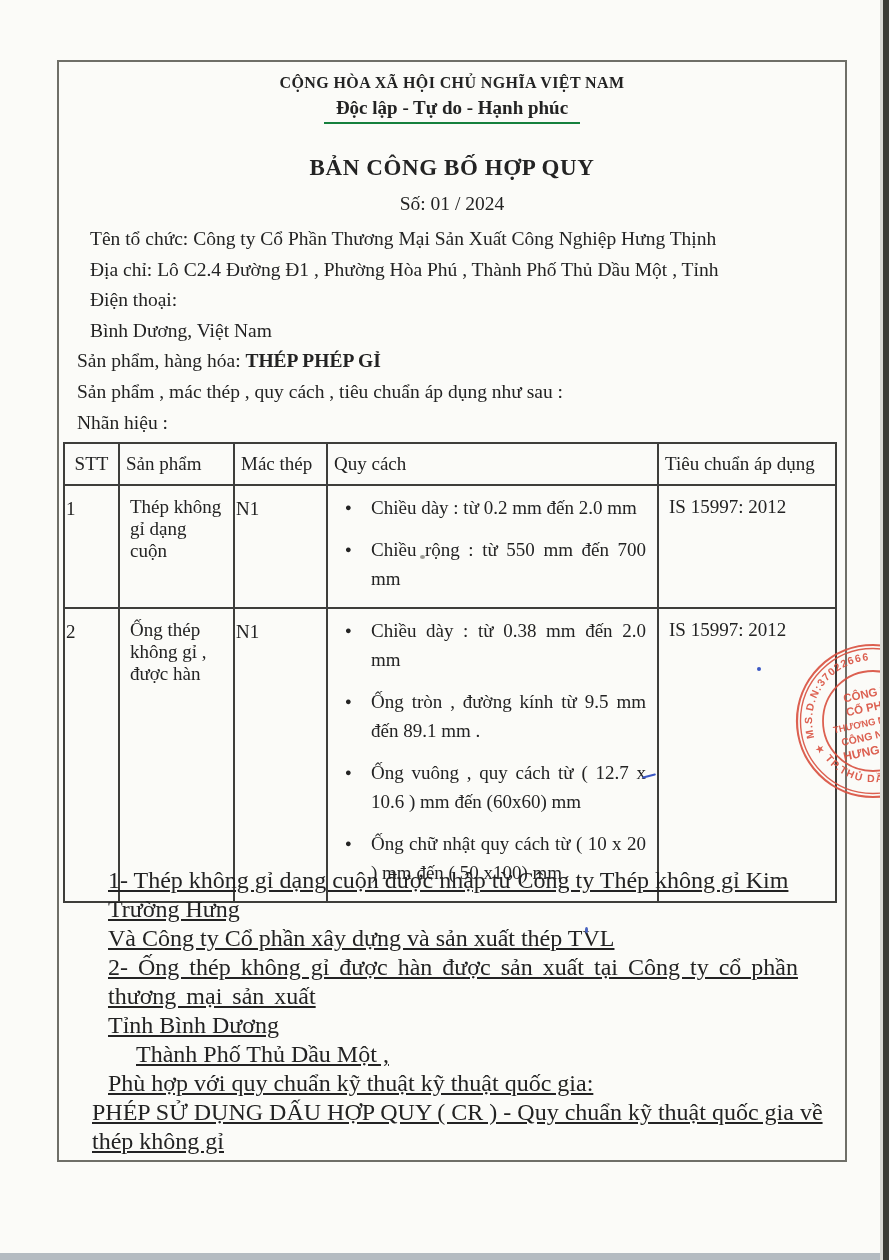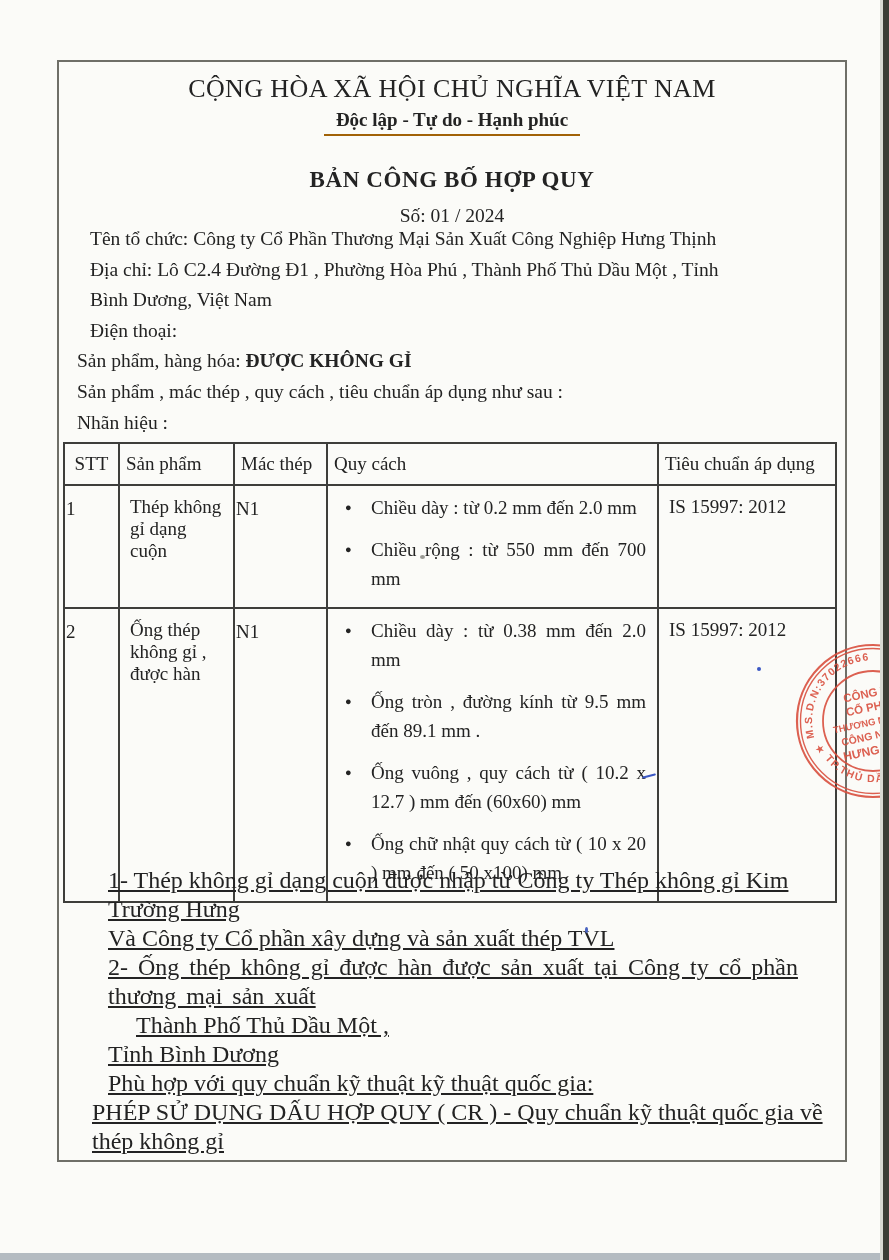--- a/index.html
+++ b/index.html
@@ -14,23 +14,23 @@
   .edge-right-soft{position:absolute;top:0;right:6px;width:3px;height:1260px;background:#d9d9d4;z-index:30;}
   .edge-bottom{position:absolute;left:0;bottom:0;width:889px;height:7px;background:#b4bbc1;z-index:25;}
   .speck{position:absolute;border-radius:50%;z-index:4;}
   
   .frame{
     position:absolute;left:57px;top:60px;width:786px;height:1098px;
     border:2px solid #6f6f68;background:transparent;z-index:1;
   }
   
   .sec-header{position:absolute;left:0;top:12px;width:100%;text-align:center;}
-  .national-title{font-size:26px;font-weight:normal;letter-spacing:.4px;}
+  .national-title{font-size:16px;font-weight:bold;letter-spacing:.4px;}
   .motto{display:inline-block;margin-top:5px;font-size:19px;font-weight:bold;
-         border-bottom:2px solid #a16207;padding:0 12px 3px 12px;}
+         border-bottom:2px solid #15803d;padding:0 12px 3px 12px;}
   .doc-title{margin-top:31px;font-size:23px;font-weight:bold;letter-spacing:.6px;}
   .doc-number{margin-top:12px;font-size:19.5px;}
   
   .sec-info{position:absolute;left:0;top:162px;width:100%;font-size:19.5px;line-height:30.6px;}
   .info-line{padding-left:31px;padding-right:12px;}
   .info-line.ind{padding-left:18px;}
   .bold{font-weight:bold;}
   
   .sec-table{position:absolute;left:4px;top:380px;}
   table.spec{border-collapse:collapse;table-layout:fixed;width:772px;font-size:19px;}
@@ -69,23 +69,23 @@
   <div class="sec-header">
     <div class="national-title">CỘNG HÒA XÃ HỘI CHỦ NGHĨA VIỆT NAM</div>
     <div><span class="motto">Độc lập - Tự do - Hạnh phúc</span></div>
     <div class="doc-title">BẢN CÔNG BỐ HỢP QUY</div>
     <div class="doc-number">Số: 01 / 2024</div>
   </div>
 
   <div class="sec-info">
     <div class="info-line">Tên tổ chức: Công ty Cổ Phần Thương Mại Sản Xuất Công Nghiệp Hưng Thịnh</div>
     <div class="info-line">Địa chỉ: Lô C2.4 Đường Đ1 , Phường Hòa Phú , Thành Phố Thủ Dầu Một , Tỉnh</div>
+    <div class="info-line">Điện thoại:</div>
     <div class="info-line">Bình Dương, Việt Nam</div>
-    <div class="info-line">Điện thoại:</div>
-    <div class="info-line ind"><span>Sản phẩm, hàng hóa: </span><span class="bold">ĐƯỢC KHÔNG GỈ</span></div>
+    <div class="info-line ind"><span>Sản phẩm, hàng hóa: </span><span class="bold">THÉP PHÉP GỈ</span></div>
     <div class="info-line ind">Sản phẩm , mác thép , quy cách , tiêu chuẩn áp dụng như sau :</div>
     <div class="info-line ind">Nhãn hiệu :</div>
   </div>
 
   <div class="sec-table">
     <table class="spec">
       <colgroup>
           <col class="c-stt">
           <col class="c-sp">
           <col class="c-mt">
@@ -113,36 +113,36 @@
         <td class="pad">IS 15997: 2012</td>
       </tr>
       <tr class="r2">
         <td class="ctr num">2</td>
         <td class="pad just">Ống thép không gỉ , được hàn</td>
         <td class="ctr grade">N1</td>
         <td>
           <ul class="specs">
             <li>Chiều dày : từ 0.38 mm đến 2.0 mm</li>
             <li>Ống tròn , đường kính từ 9.5 mm đến 89.1 mm .</li>
-            <li>Ống vuông , quy cách từ ( 10.2 x 12.7 ) mm đến (60x60) mm</li>
+            <li>Ống vuông , quy cách từ ( 12.7 x 10.6 ) mm đến (60x60) mm</li>
             <li>Ống chữ nhật quy cách từ ( 10 x 20 ) mm đến ( 50 x100) mm</li>
           </ul>
         </td>
         <td class="pad">IS 15997: 2012</td>
       </tr>
     </tbody>
       </table>
   </div>
 
   <div class="sec-notes">
     <div class="note-line">1- Thép không gỉ dạng cuộn được nhập từ Công ty Thép không gỉ Kim Trường Hưng</div>
     <div class="note-line">Và Công ty Cổ phần xây dựng và sản xuất thép TVL</div>
     <div class="note-line spread">2- Ống thép không gỉ được hàn được sản xuất tại Công ty cổ phần thương mại sản xuất</div>
+    <div class="note-line">Tỉnh Bình Dương</div>
     <div class="note-line ind2">Thành Phố Thủ Dầu Một ,</div>
-    <div class="note-line">Tỉnh Bình Dương</div>
     <div class="note-line">Phù hợp với quy chuẩn kỹ thuật kỹ thuật quốc gia:</div>
     <div class="note-line outdent">PHÉP SỬ DỤNG DẤU HỢP QUY ( CR ) - Quy chuẩn kỹ thuật quốc gia về thép không gỉ</div>
   </div>
 
 </div>
 
 <svg class="stamp" width="170" height="170" viewBox="0 0 170 170">
   <circle class="ring" cx="80" cy="80" r="76" stroke-width="2.2"></circle>
   <circle class="ring" cx="80" cy="80" r="72.5" stroke-width="1.4"></circle>
   <circle class="ring" cx="80" cy="80" r="50" stroke-width="1.8"></circle>

